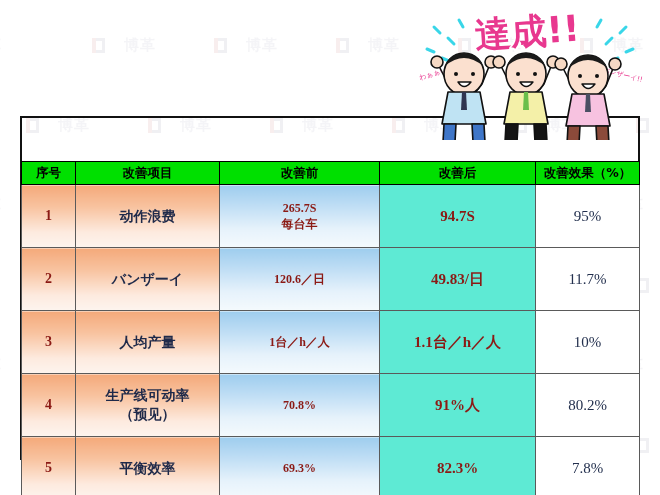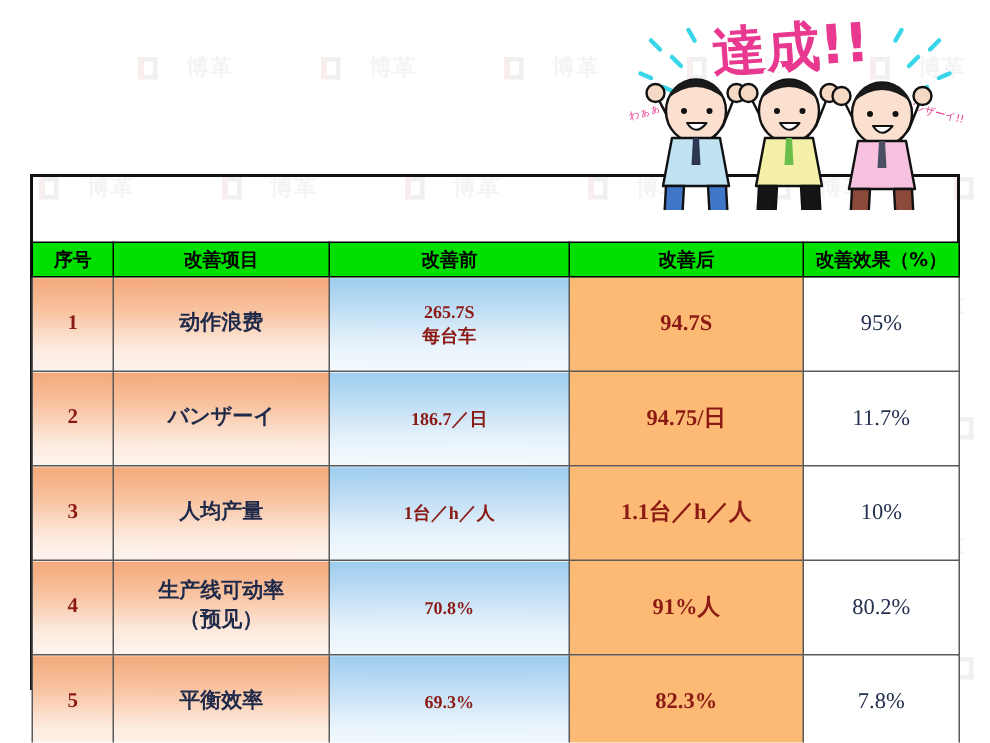--- a/index.html
+++ b/index.html
@@ -55,29 +55,29 @@
   #result-table tbody td{height:62px;}
 
   .cell-no{
     background:linear-gradient(to bottom,#f4a97a 0%,#f8c3a0 35%,#fdeade 75%,#fdf4ee 100%);
     color:#8b1a15;font-size:14px;font-weight:bold;
     font-family:"Liberation Serif",serif;
   }
   .cell-item{
     background:linear-gradient(to bottom,#f4a97a 0%,#f8c3a0 35%,#fdeade 75%,#fdf4ee 100%);
     color:#1f2a4a;font-size:14px;font-weight:bold;
-    font-family:Liberation Serif, serif;line-height:1.35;
+    font-family:Liberation Sans, sans-serif;line-height:1.35;
   }
   .cell-before{
     background:linear-gradient(to bottom,#9ecdee 0%,#bcdcf4 30%,#e6f2fb 70%,#f4fafd 100%);
     color:#8b1a15;font-size:12px;font-weight:bold;
     font-family:"Liberation Serif",serif;line-height:1.35;
   }
   .cell-after{
-    background:#fdba74;
+    background:#5eead4;
     color:#8b1a15;font-size:15px;font-weight:bold;
     font-family:"Liberation Serif",serif;line-height:1.35;
   }
   .cell-effect{
     background:#ffffff;
     color:#23304e;font-size:15px;
     font-family:"Liberation Serif",serif;line-height:1.35;
   }
   .line2{display:block;}
 
@@ -438,22 +438,22 @@
       <td class="cell-before">
         <span class="line2">265.7S</span>
         <span class="line2">每台车</span>
       </td>
       <td class="cell-after">94.7S</td>
       <td class="cell-effect">95%</td>
     </tr>
     <tr>
       <td class="cell-no">2</td>
       <td class="cell-item">バンザーイ</td>
-      <td class="cell-before">186.7／日</td>
-      <td class="cell-after">94.75/日</td>
+      <td class="cell-before">120.6／日</td>
+      <td class="cell-after">49.83/日</td>
       <td class="cell-effect">11.7%</td>
     </tr>
     <tr>
       <td class="cell-no">3</td>
       <td class="cell-item">人均产量</td>
       <td class="cell-before">1台／h／人</td>
       <td class="cell-after">1.1台／h／人</td>
       <td class="cell-effect">10%</td>
     </tr>
     <tr>

